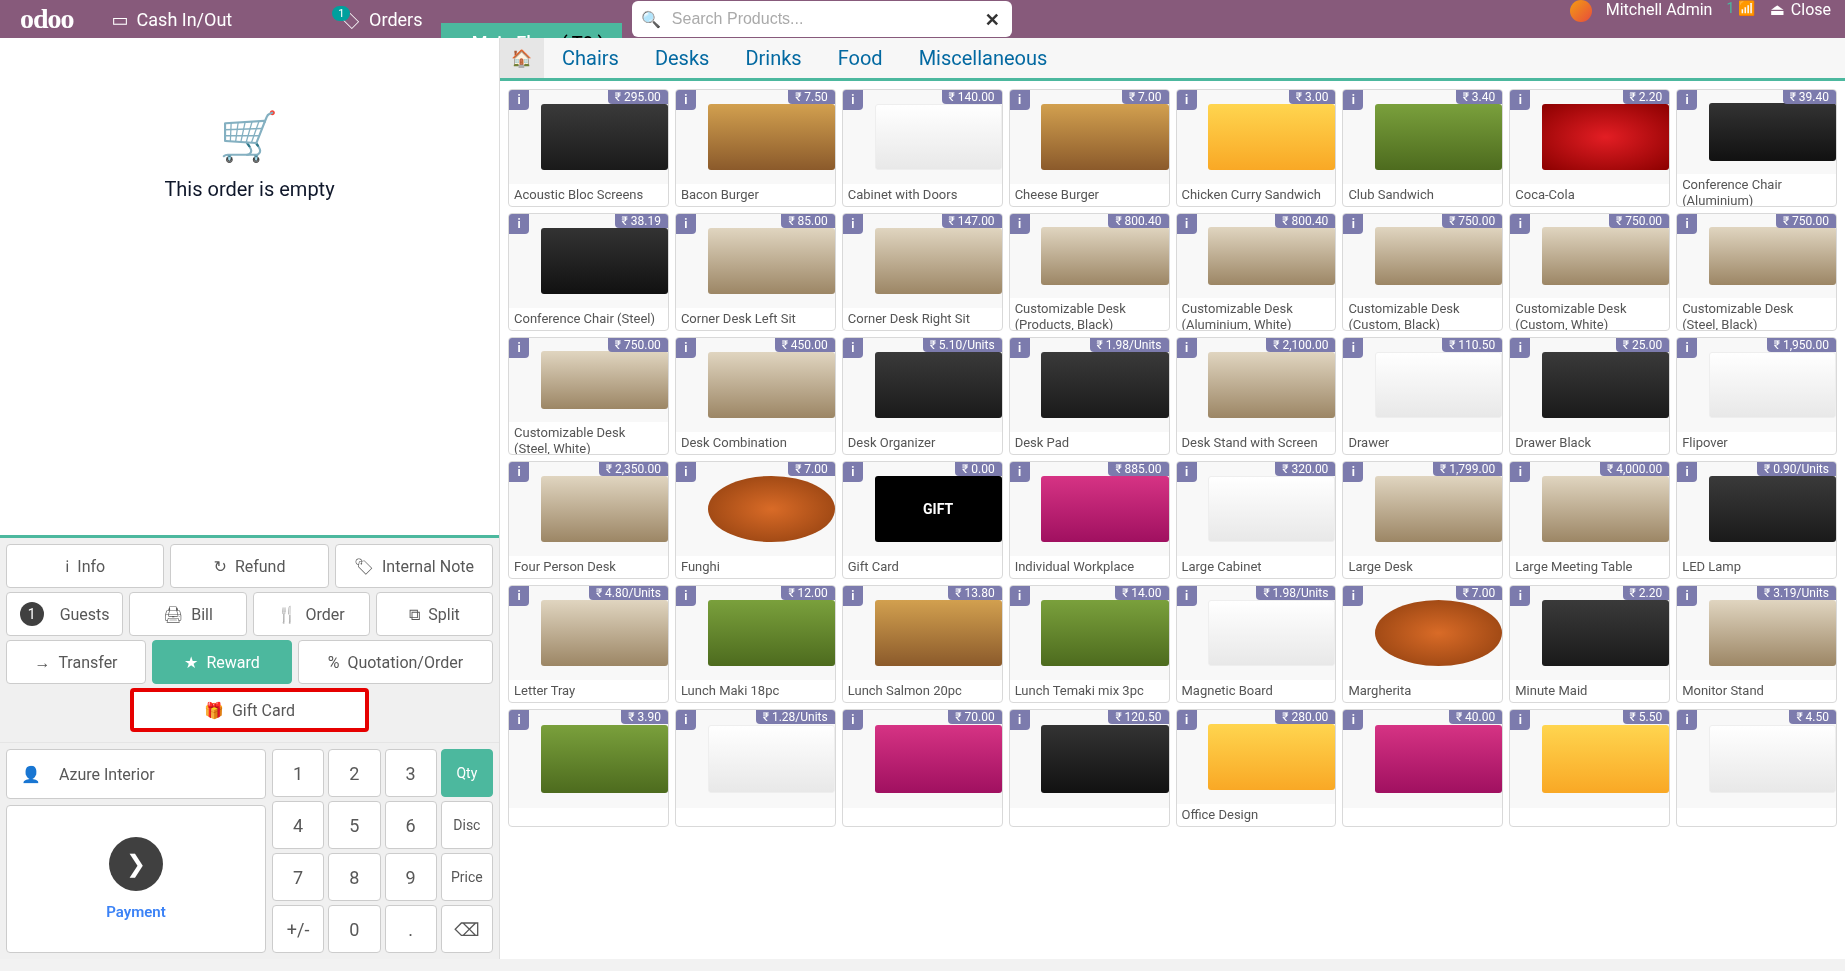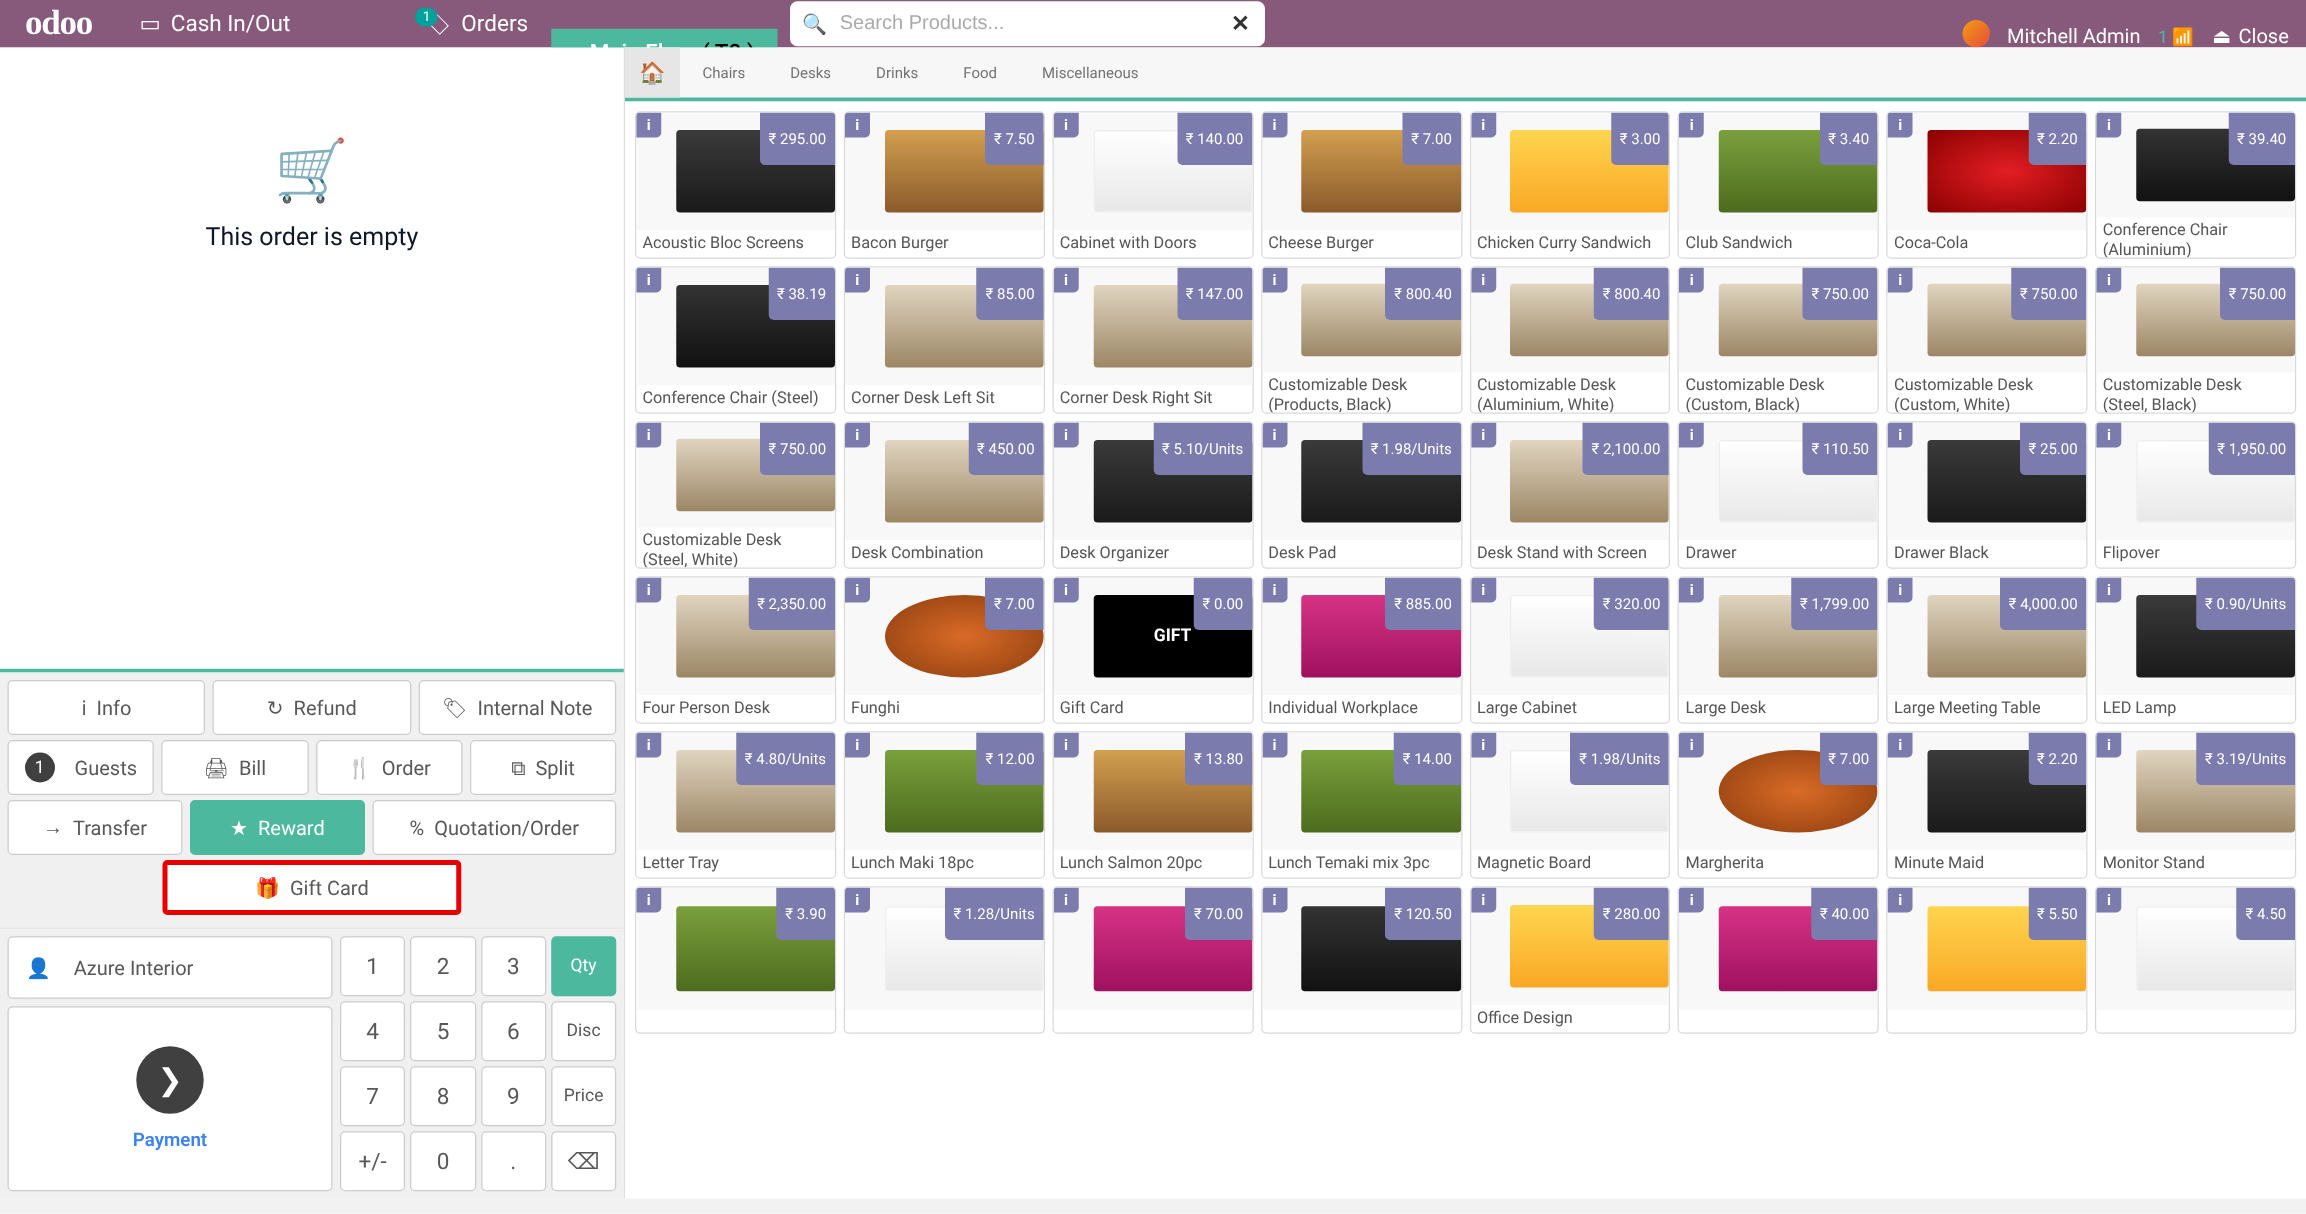--- a/index.html
+++ b/index.html
@@ -12,21 +12,21 @@
 .spacer { flex: 0 0 auto; width: 70px; }
 .orders-wrap { position: relative; }
 .orders-badge { position: absolute; top: 6px; left: 12px; background: #00A09D; color: #fff; font-size: 11px; padding: 1px 6px; border-radius: 8px; z-index: 2; }
 .floor-btn { background: #4CB89E; height: 100%; display: flex; align-items: center; padding: 0 18px; font-size: 18px; font-weight: 500; margin-top: 46px; }
 .floor-table { color: #000000; margin-left: 4px; }
 .search-box { position: relative; margin-left: 10px; }
 .search-input { width: 380px; height: 36px; border-radius: 6px; border: none; padding: 0 36px 0 40px; font-size: 16px; color: #666; }
 .search-input::placeholder { color: #aaa; }
 .search-icon { position: absolute; left: 10px; top: 50%; transform: translateY(-50%); color: #666; font-size: 16px; }
 .search-clear { position: absolute; right: 12px; top: 50%; transform: translateY(-50%); color: #333; font-size: 18px; font-weight: bold; cursor: pointer; }
-.tb-right { margin-left: auto; display: flex; align-items: flex-end; gap: 14px; padding-right: 14px; height: 100%; }
+.tb-right { margin-left: auto; display: flex; align-items: flex-start; gap: 14px; padding-right: 14px; height: 100%; }
 .avatar { width: 22px; height: 22px; border-radius: 50%; background: linear-gradient(135deg, #f39c12, #e74c3c); display: inline-block; }
 .user-lbl { font-size: 16px; }
 .wifi { color: #4CB89E; font-size: 14px; display: flex; align-items: center; gap: 4px; }
 .close-btn { display: flex; align-items: center; gap: 6px; font-size: 16px; cursor: pointer; }
 
 
 .main { display: flex; height: calc(100vh - 50px); }
 
 
 .order-panel { width: 500px; background: #fff; display: flex; flex-direction: column; border-right: 1px solid #ddd; }
@@ -52,27 +52,27 @@
 .pay-lbl { font-size: 15px; color: #3b82f6; font-weight: 600; }
 .numpad { flex: 1; display: grid; grid-template-columns: repeat(4, 1fr); gap: 4px; }
 .num-btn { background: #fff; border: 1px solid #ccc; border-radius: 4px; display: flex; align-items: center; justify-content: center; font-size: 18px; color: #585858; cursor: pointer; height: 48px; }
 .num-btn.qty { background: #4CB89E; color: #fff; border-color: #4CB89E; }
 .num-btn.mode { font-size: 14px; }
 
 
 .prod-panel { flex: 1; display: flex; flex-direction: column; background: #fff; overflow: hidden; }
 .cat-tabs { display: flex; align-items: center; background: #f7f7f7; border-bottom: 3px solid #4CB89E; height: 43px; }
 .cat-home { width: 44px; display: flex; align-items: center; justify-content: center; background: #e6e6e6; height: 100%; color: #777; cursor: pointer; font-size: 17px; }
-.cat-tab { padding: 16px 18px; height: 100%; display: flex; align-items: center; color: #737373; cursor: pointer; font-size: 12px; }
+.cat-tab { padding: 16px 18px; height: 100%; display: flex; align-items: center; color: #0369a1; cursor: pointer; font-size: 20px; }
 
 .prod-grid { flex: 1; overflow-y: auto; padding: 8px; display: grid; grid-template-columns: repeat(8, 1fr); gap: 6px; align-content: start; }
 .prod-card { border: 1px solid #d9d9d9; border-radius: 4px; height: 118px; display: flex; flex-direction: column; position: relative; overflow: hidden; background: #fff; cursor: pointer; }
 .prod-top { display: flex; justify-content: space-between; align-items: flex-start; position: absolute; top: 0; left: 0; right: 0; z-index: 2; }
 .prod-info { background: #7C7BAD; color: #fff; width: 20px; height: 20px; display: flex; align-items: center; justify-content: center; border-radius: 0 0 4px 0; font-size: 12px; font-weight: bold; }
-.prod-price { background: #7C7BAD; color: #fff; font-size: 12px; padding: 14px 7px; border-radius: 0 0 0 4px; }
+.prod-price { background: #7C7BAD; color: #fff; font-size: 12px; padding: 0 7px; border-radius: 0 0 0 4px; }
 .prod-img { flex: 1; background: #f8f8f8; display: flex; align-items: center; justify-content: flex-end; }
 .prod-img-inner { width: 80%; height: 70%; background: linear-gradient(135deg, #ddd, #bbb); border-radius: 3px; }
 .prod-name { font-size: 13px; color: #555; padding: 3px 5px; line-height: 1.2; min-height: 18px; max-height: 32px; overflow: hidden; }
 
 
 .thumb-burger { background: linear-gradient(#d2a04f, #8b5a2b); }
 .thumb-desk { background: linear-gradient(#e0d5c0, #9c8665); }
 .thumb-drink { background: radial-gradient(#e31e24, #8b0000); }
 .thumb-chair { background: linear-gradient(#333, #111); }
 .thumb-gift { background: #000; color: #fff; display: flex; align-items: center; justify-content: center; font-weight: bold; font-size: 14px; }

